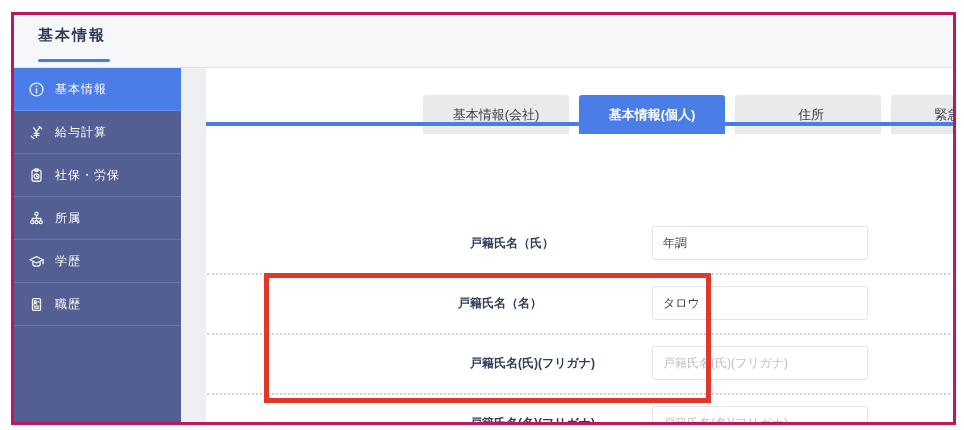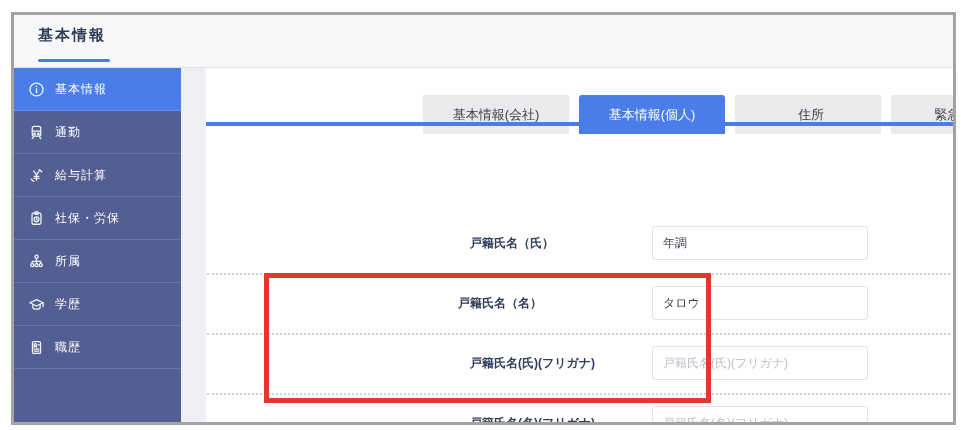--- a/index.html
+++ b/index.html
@@ -1,20 +1,20 @@
 <!DOCTYPE html>
 <html><head>
 <meta charset="utf-8">
 <style>
   * { margin:0; padding:0; box-sizing:border-box; }
   html,body { width:964px; height:430px; background:#fff; font-family:"Liberation Sans","DejaVu Sans",sans-serif; }
   #page { position:relative; width:964px; height:430px; background:#fff; overflow:hidden; }
 
   .frame { position:absolute; left:11px; top:12px; width:945px; height:413px;
-           border:3px solid #a3a3a3; background:#c4b5fd; overflow:hidden; }
+           border:3px solid #be185d; background:#c4b5fd; overflow:hidden; }
   .frame-inner { position:absolute; left:0; top:0; width:939px; height:407px; }
 
   
   .header-band { position:absolute; left:0; top:0; width:939px; height:52px; background:#f6f7f9; }
   .page-title { position:absolute; left:24px; top:11px; font-size:15px; font-weight:bold;
                 color:#2e3b55; letter-spacing:2px; }
   .title-underline { position:absolute; left:24px; top:44px; width:72px; height:3px; background:#4a7ce8; border-radius:2px; }
   .header-divider { position:absolute; left:0; top:52px; width:939px; height:1px; background:#e0e2e7; }
 
   
@@ -25,21 +25,21 @@
   .side-item .icon { width:17px; height:17px; margin-right:10px; flex:0 0 auto; opacity:.92; }
   .side-item .lbl { color:#ffffff; font-size:12px; letter-spacing:1px; }
   .icon svg { display:block; width:17px; height:17px; }
 
   .gutter { position:absolute; left:167px; top:53px; width:25px; height:354px; background:#edeff3; }
   .content { position:absolute; left:192px; top:53px; width:747px; height:354px; background:#fff; }
 
   
   .tab { position:absolute; top:15px; height:39px; background:#e9eaec; border-radius:3px 3px 0 0;
          display:flex; align-items:center; justify-content:center; font-size:13px; color:#3c3c40; cursor:pointer;margin-top:12px; }
-  .tab.active { background:#4a7de8; color:#fff; }
+  .tab.active { background:#4a7de8; color:#fff;font-weight:bold; }
   .tab-underline { position:absolute; left:0; top:54px; width:747px; height:4px; background:#4a7de8; }
 
   
   .field-label { position:absolute; font-size:12px; font-weight:600; color:#2f3c57; white-space:nowrap; }
   .field-input { position:absolute; width:216px; height:34px; border:1px solid #e0e3e9; border-radius:3px;
                  background:#fff; font-size:12px; color:#3a3f46; padding:0 10px;
                  font-family:"Liberation Sans","DejaVu Sans",sans-serif; }
   .field-input::placeholder { color:#b9bec9; opacity:1; }
   .dotted-sep { position:absolute; left:1px; width:743px; height:0; border-top:2px dotted #cdd1da; }
 
@@ -62,33 +62,20 @@
       <div class="sidebar">
         <div class="side-item active">
           <span class="icon">
             <svg viewBox="0 0 16 16" fill="none" stroke="#fff" stroke-width="1.2" stroke-linecap="round">
               <circle cx="8" cy="8" r="6.1"></circle>
                 <line x1="8" y1="7.4" x2="8" y2="11.2"></line>
                 <line x1="8" y1="4.8" x2="8" y2="5.1"></line>
             </svg>
             </span>
           <span class="lbl">基本情報</span>
-        </div>
-        <div class="side-item">
-          <span class="icon">
-            <svg viewBox="0 0 16 16" fill="none" stroke="#fff" stroke-width="1.2" stroke-linecap="round" stroke-linejoin="round">
-              <rect x="4" y="2.2" width="8" height="9.3" rx="1.8"></rect>
-                <line x1="4.3" y1="6.6" x2="11.7" y2="6.6"></line>
-              <circle cx="6.2" cy="9.4" r="0.7"></circle>
-                <circle cx="9.8" cy="9.4" r="0.7"></circle>
-              <line x1="5.4" y1="11.8" x2="3.9" y2="13.8"></line>
-                <line x1="10.6" y1="11.8" x2="12.1" y2="13.8"></line>
-            </svg>
-            </span>
-          <span class="lbl">通勤</span>
         </div>
         <div class="side-item">
           <span class="icon">
             <svg viewBox="0 0 16 16" fill="none" stroke="#fff" stroke-width="1.2" stroke-linecap="round" stroke-linejoin="round">
               <path d="M5.4 3.6 8 7.4l2.6-3.8"></path>
                 <line x1="8" y1="7.4" x2="8" y2="12.4"></line>
               <line x1="5.8" y1="8.9" x2="10.2" y2="8.9"></line>
                 <line x1="5.8" y1="10.8" x2="10.2" y2="10.8"></line>
               <path d="M12.9 4.6a6.3 6.3 0 0 0-2.5-2.2"></path>
                 <path d="M3.1 11.4a6.3 6.3 0 0 0 2.5 2.2"></path>

